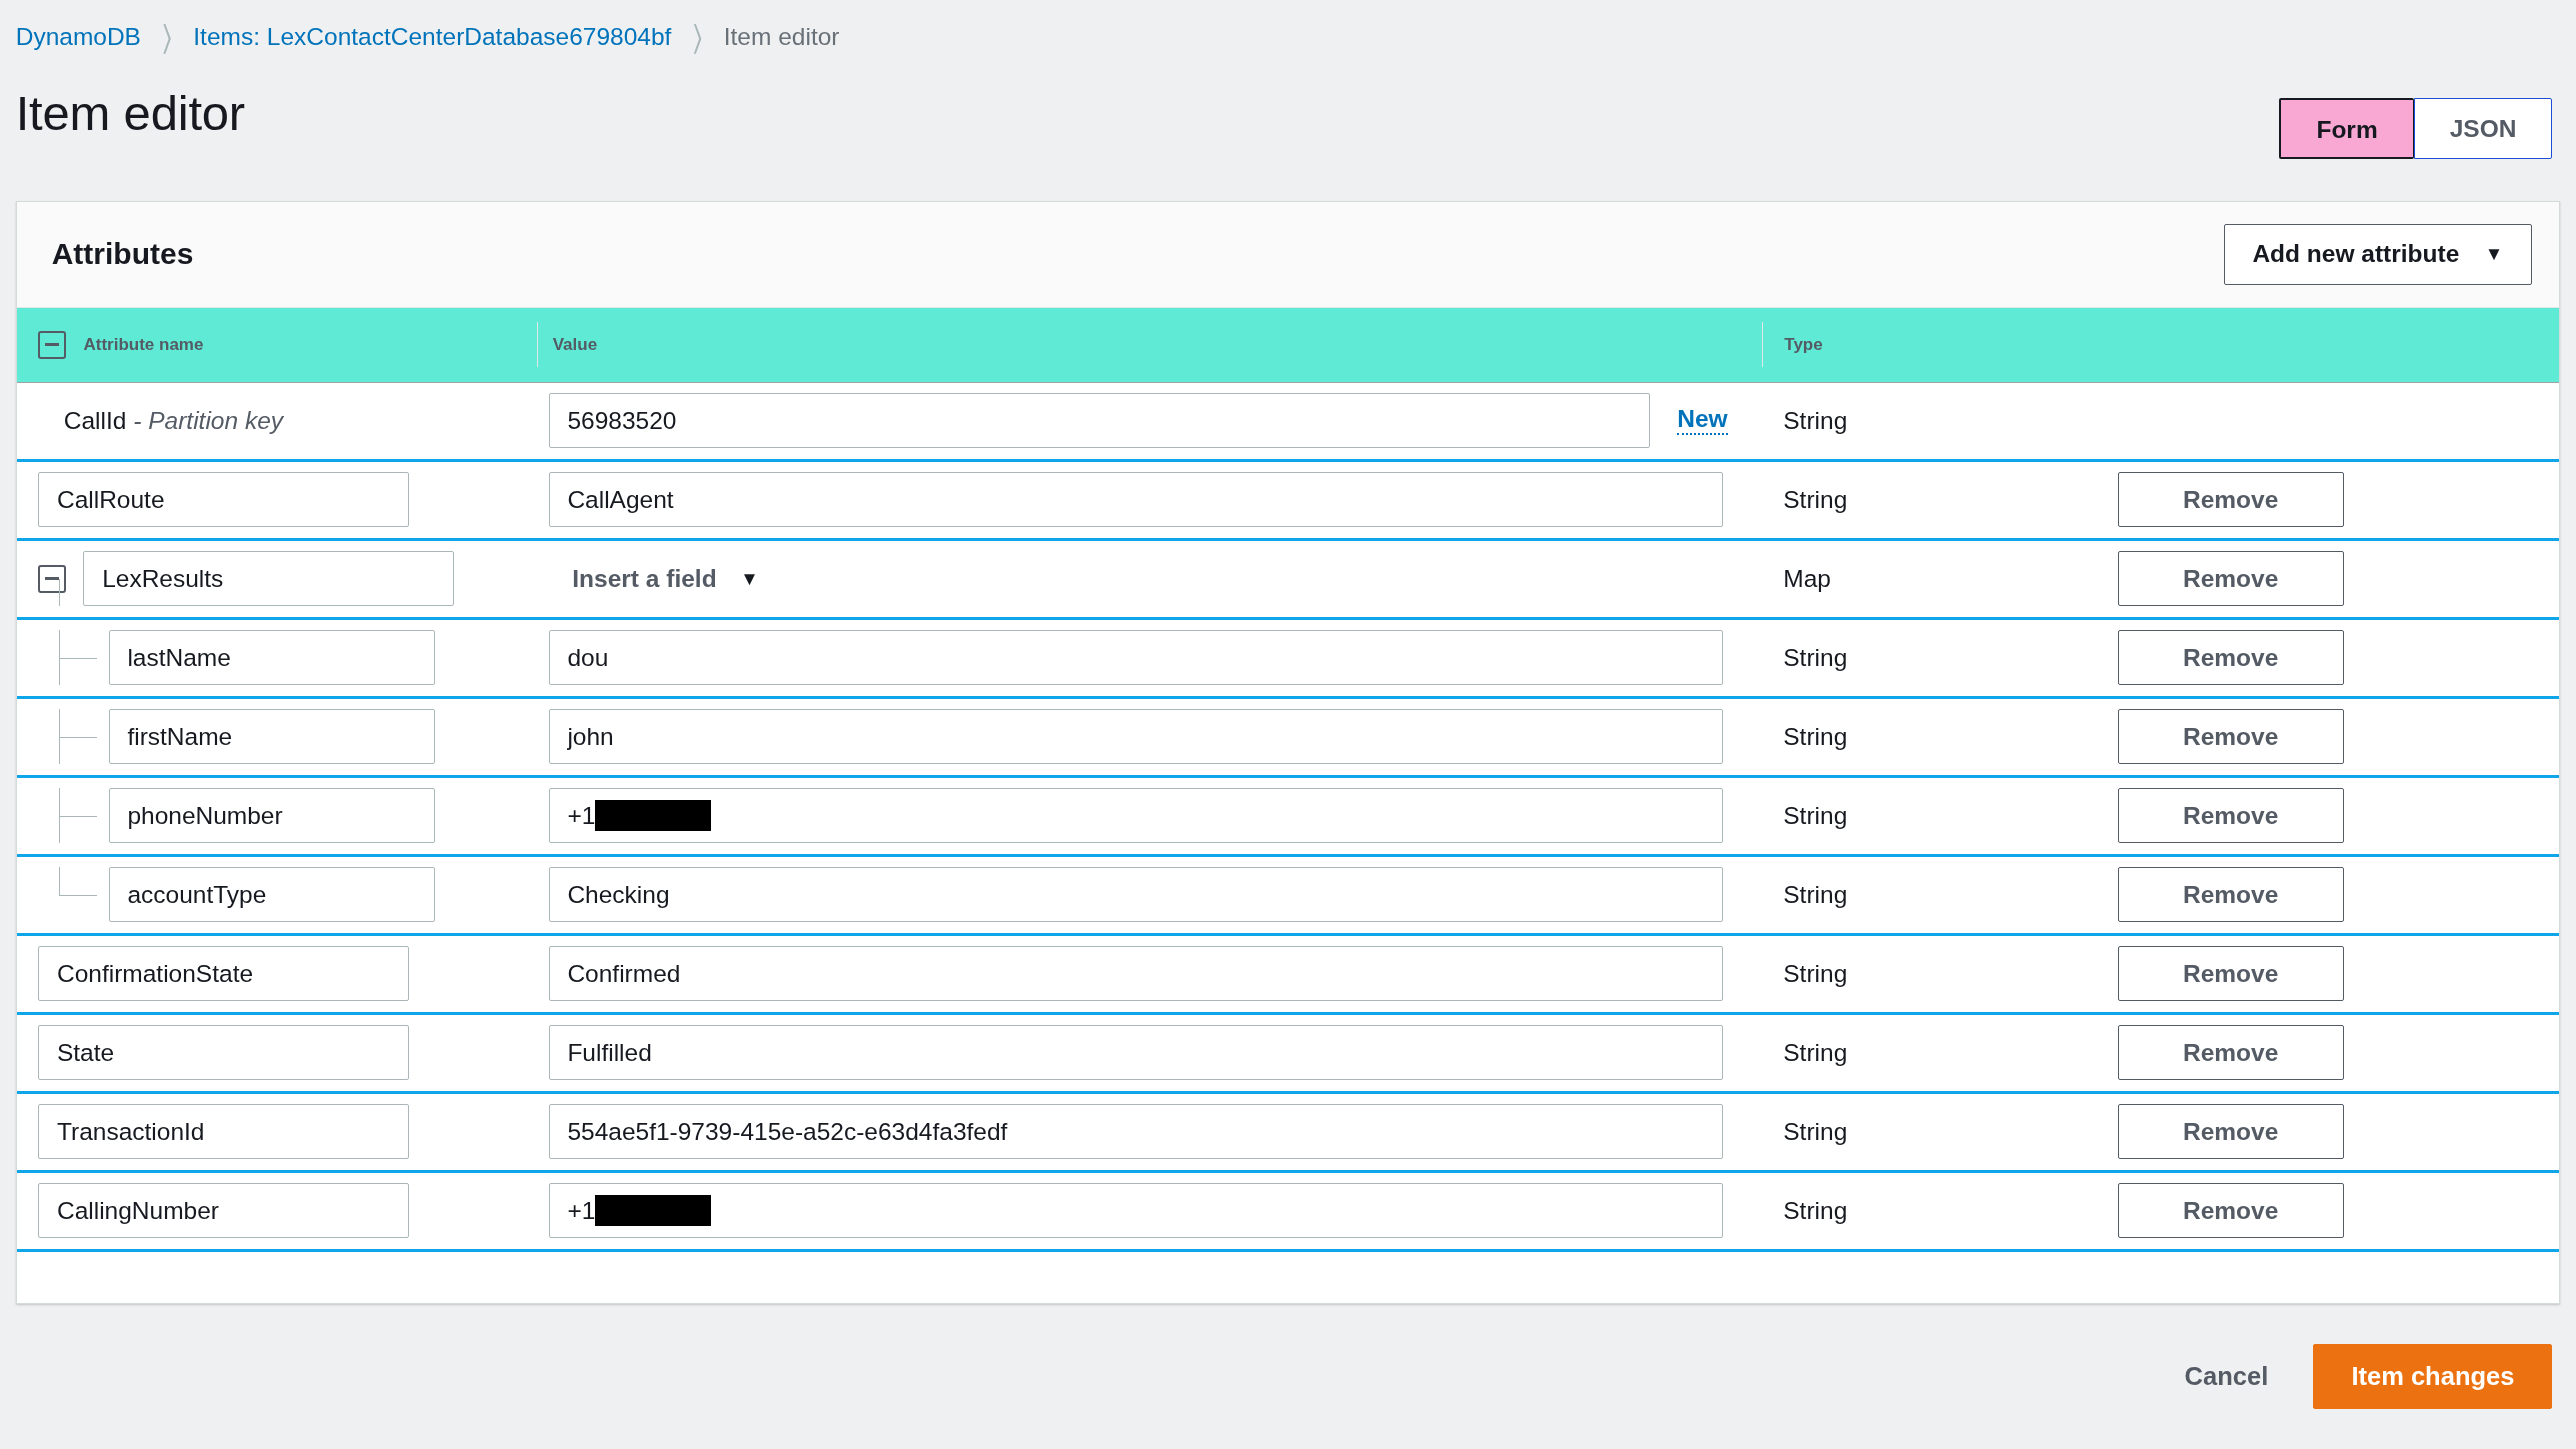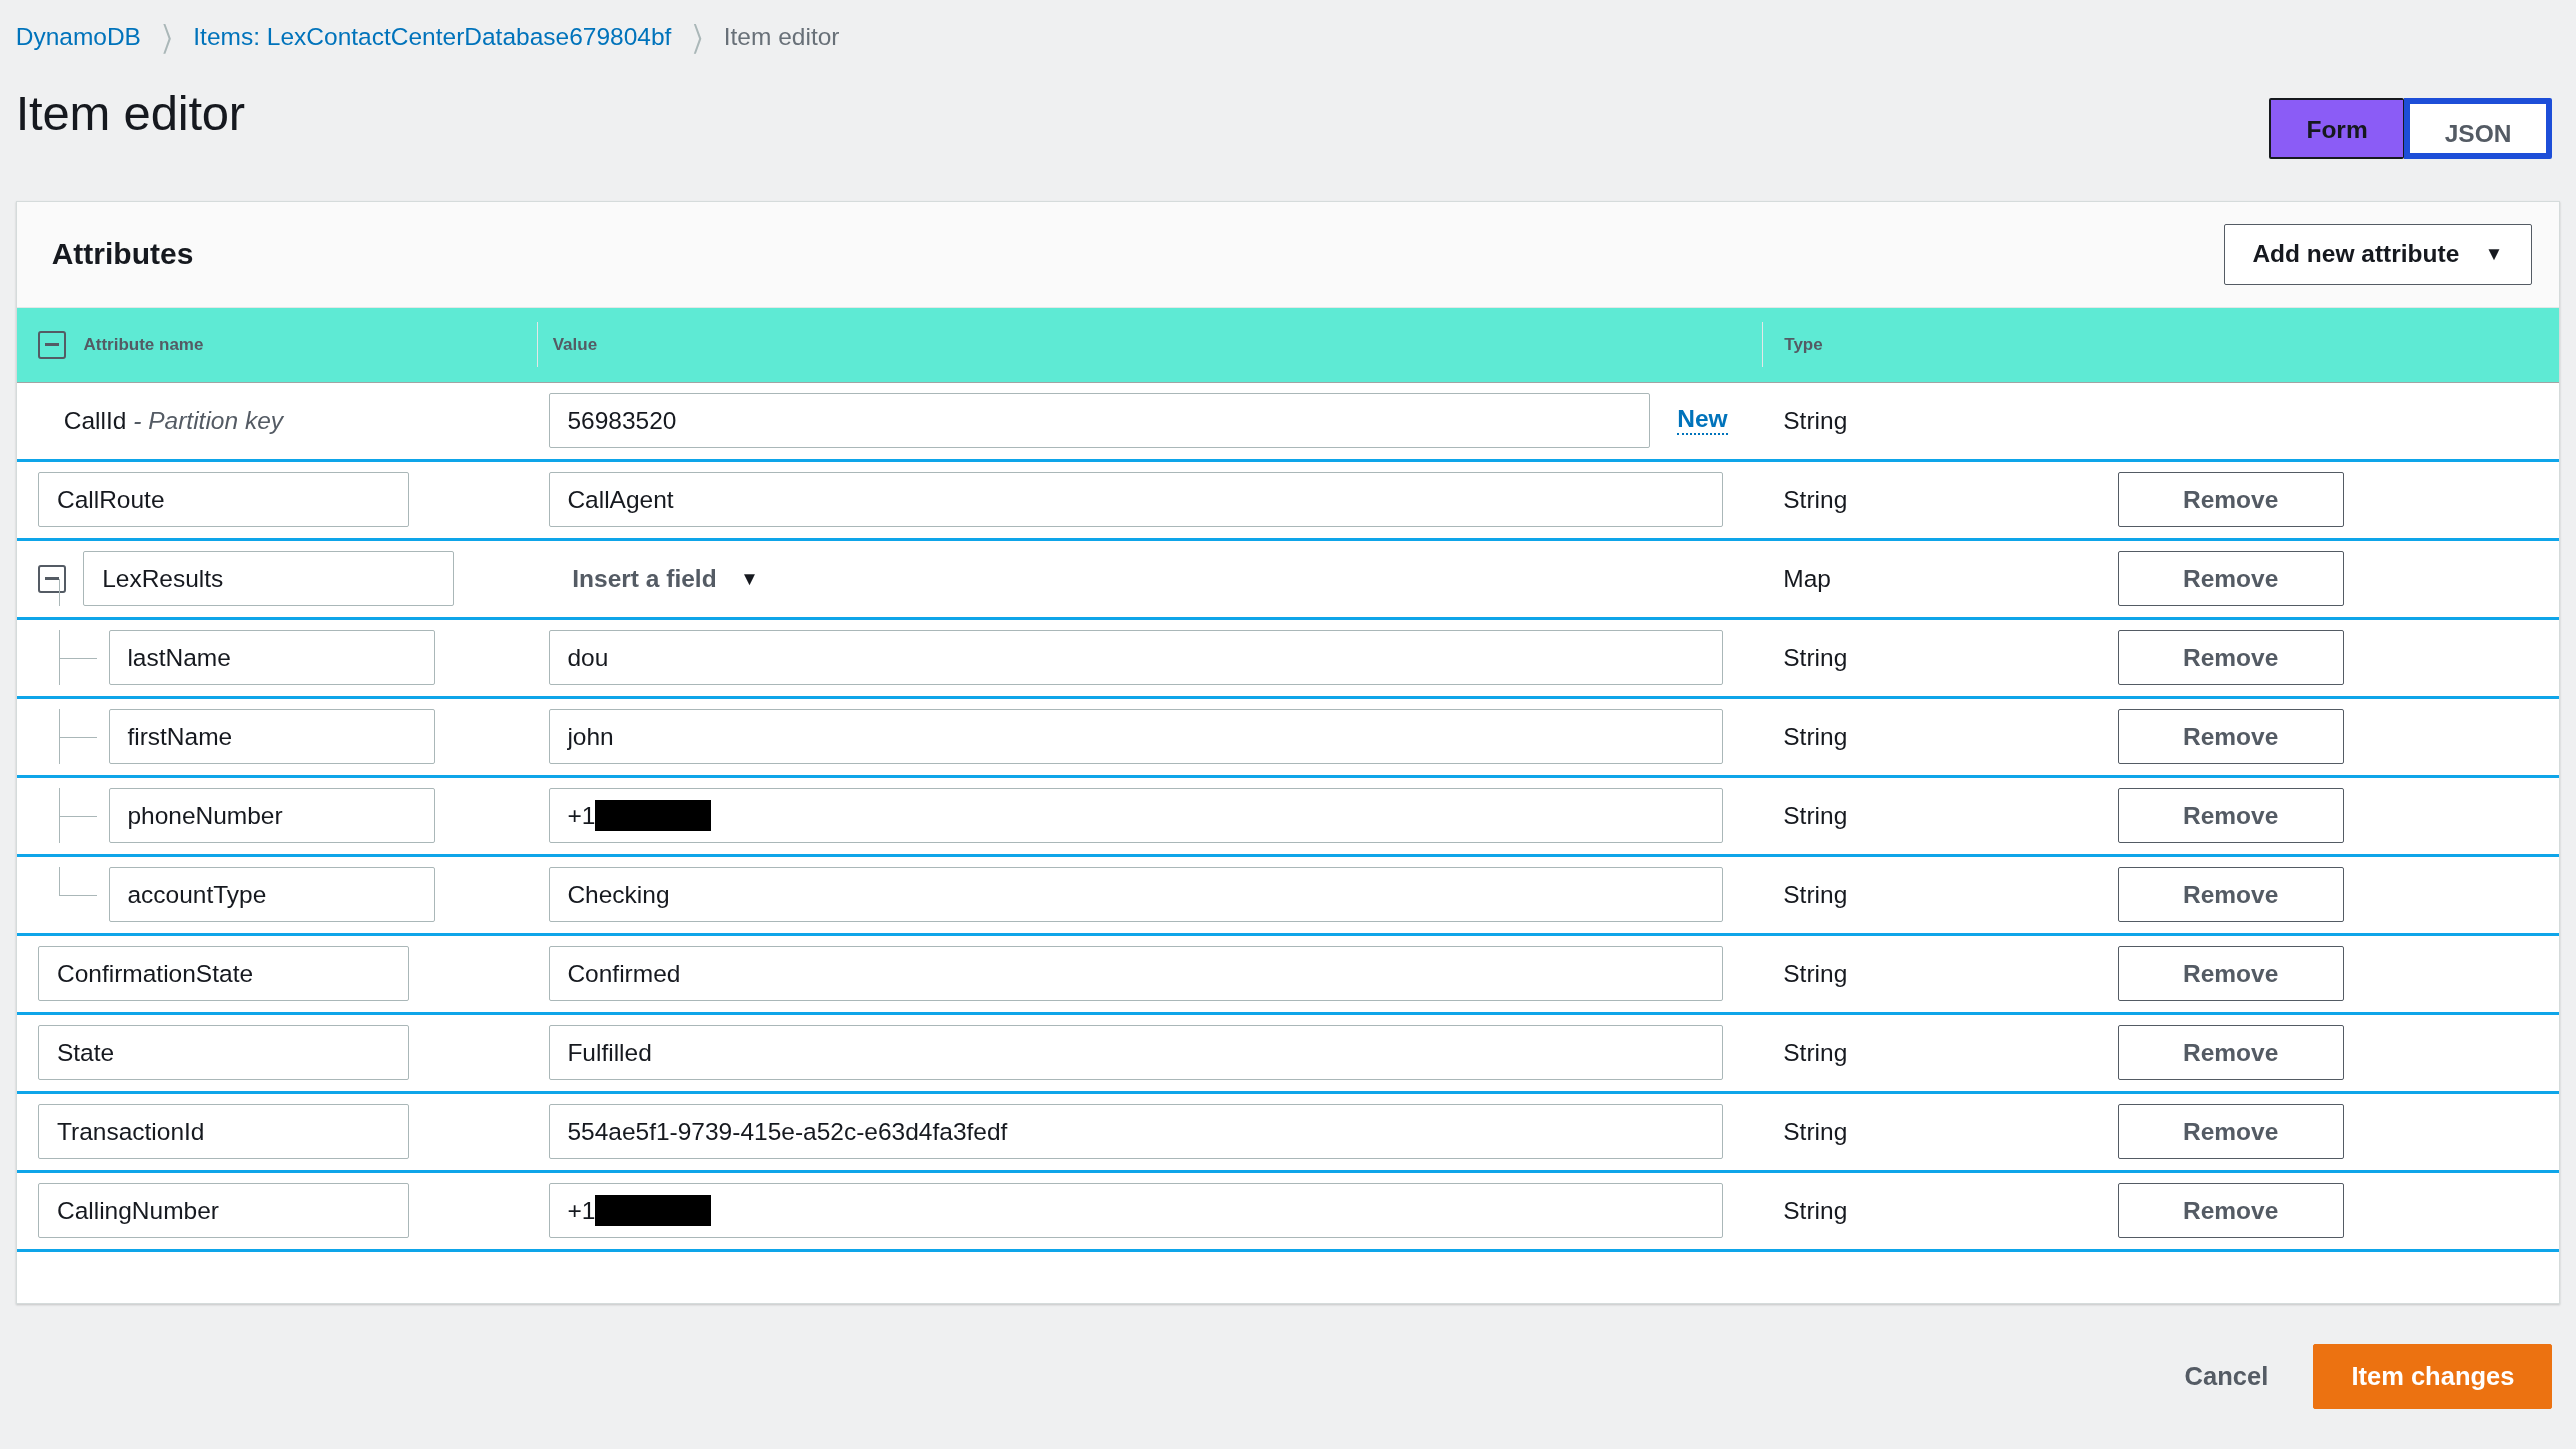--- a/index.html
+++ b/index.html
@@ -61,28 +61,28 @@
   }
   .seg-btn {
     font-family: inherit;
     font-size: 24.5px;
     font-weight: bold;
     padding: 0 35px;
     height: 61px;
     line-height: 59px;
     background: #ffffff;
     color: #545b64;
-    border: 6px solid #1d4ed8;
+    border: 1px solid #1d4ed8;
     cursor: pointer;
     white-space: nowrap;
   }
   .seg-btn:first-child { border-radius: 2px 0 0 2px; border-right: none; }
   .seg-btn:last-child  { border-radius: 0 2px 2px 0; }
   .seg-btn.active {
-    background: #8b5cf6;
+    background: #f9a8d4;
     color: #16191f;
     border: 2px solid #16191f;
     border-right: 1px solid #16191f;
     border-radius: 2px;
     position: relative;
     z-index: 2;
   }
 
   
   .panel {

